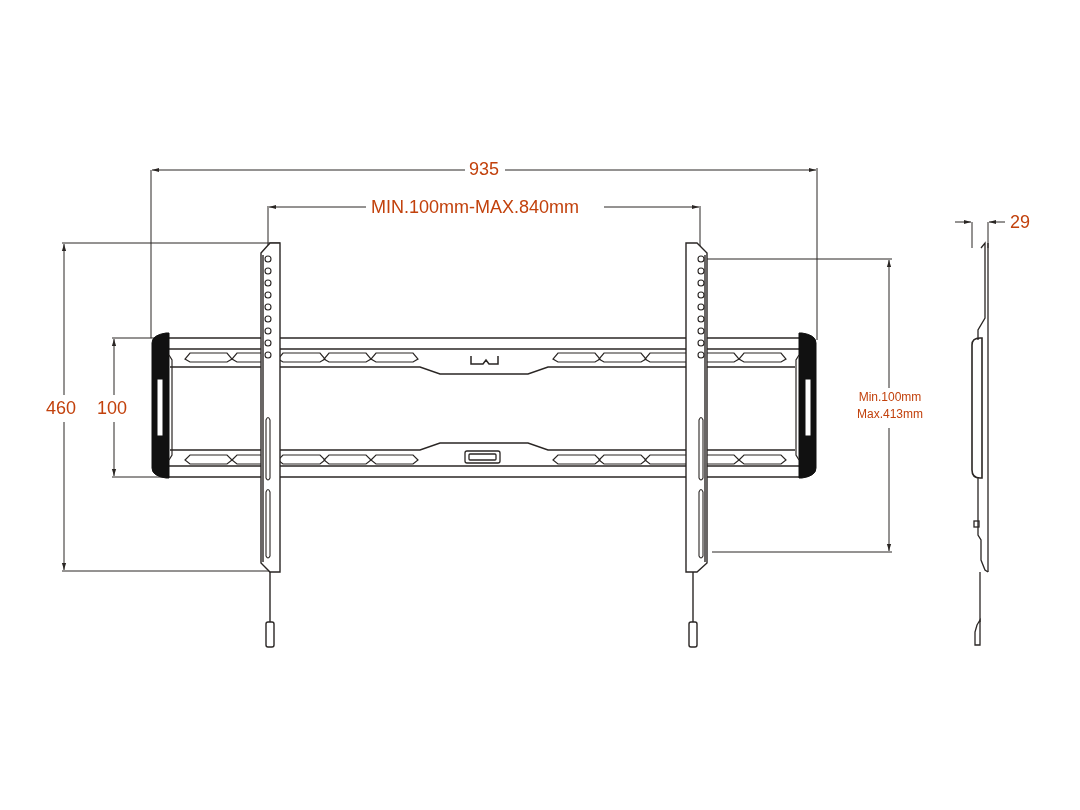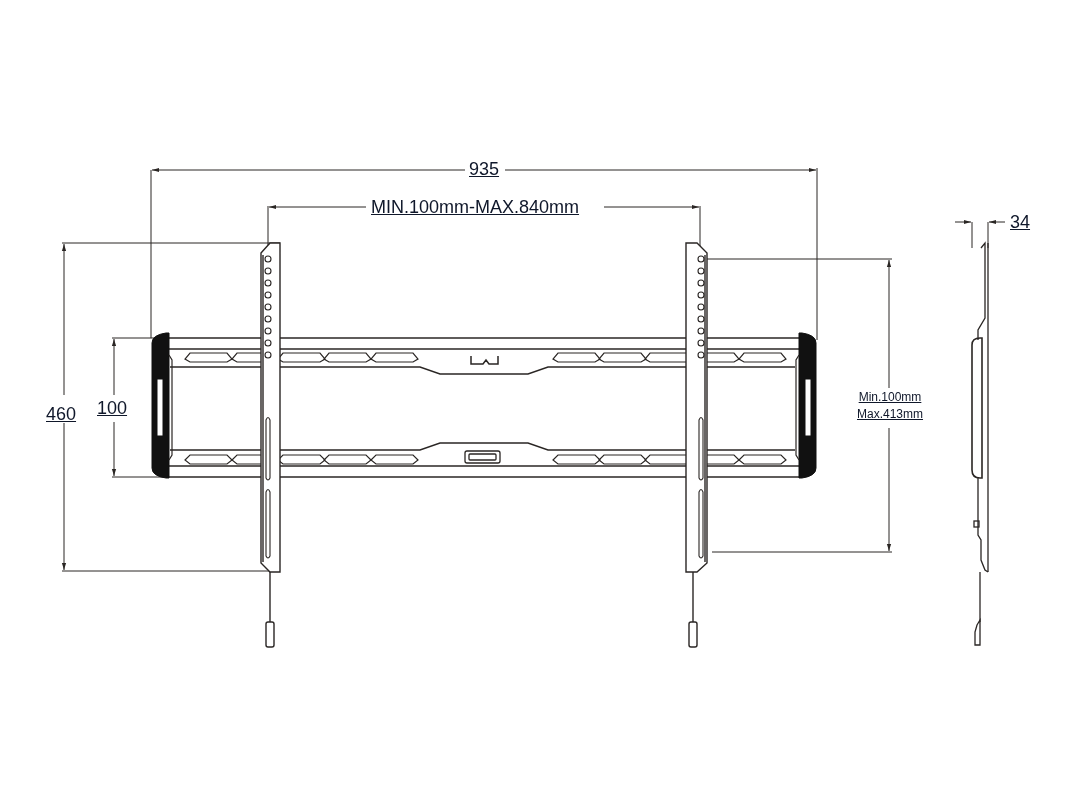--- a/index.html
+++ b/index.html
@@ -1,18 +1,18 @@
 <!DOCTYPE html>
 <html><head>
 <meta charset="utf-8">
 <style>
   html, body { margin: 0; padding: 0; background: #ffffff; }
   body { width: 1080px; height: 810px; position: relative; overflow: hidden; font-family: "Liberation Sans", sans-serif; }
   svg { position: absolute; left: 0; top: 0; }
-  .lbl { position: absolute; color: #0f172a; font-size: 18px; line-height: 1; white-space: nowrap; background: #fff; text-decoration: underline; }
+  .lbl { position: absolute; color: #c2410c; font-size: 18px; line-height: 1; white-space: nowrap; background: #fff; }
   .lbl-sm { font-size: 12px; line-height: 17px; text-align: center; background: transparent; }
 </style>
 </head>
 <body>
 
 <svg width="1080" height="810" viewBox="0 0 1080 810" xmlns="http://www.w3.org/2000/svg">
   <defs>
     <marker id="arr" viewBox="0 0 10 10" refX="10" refY="5" markerWidth="7" markerHeight="7" orient="auto-start-reverse">
       <path d="M0,2 L10,5 L0,8 z" fill="#2a2624"></path>
     </marker>
@@ -164,20 +164,20 @@
       <path d="M978,478 L978,535 L981,540 L981,560 L985,570 L988,572"></path>
       <rect x="974" y="521" width="5" height="6"></rect>
       <line x1="980" y1="572" x2="980" y2="622"></line>
       <path d="M977,625 L980,620 L980,645 L975,645 L975,632 Z"></path>
     </g>
   </g>
 </svg>
 
 <div class="lbl" style="left:467px; top:160px; padding:0 2px;">935</div>
 <div class="lbl" style="left:369px; top:198px; padding:0 2px;">MIN.100mm-MAX.840mm</div>
-<div class="lbl" style="left:46px; top:399px;margin-top:6px;">460</div>
+<div class="lbl" style="left:46px; top:399px;">460</div>
 <div class="lbl" style="left:97px; top:399px;">100</div>
-<div class="lbl" style="left:1010px; top:213px;">34</div>
+<div class="lbl" style="left:1010px; top:213px;">29</div>
 
 <div class="lbl lbl-sm" style="left:845px; top:389px; width:90px;">
   <div>Min.100mm</div>
   <div>Max.413mm</div>
 </div>
 
 </body></html>

